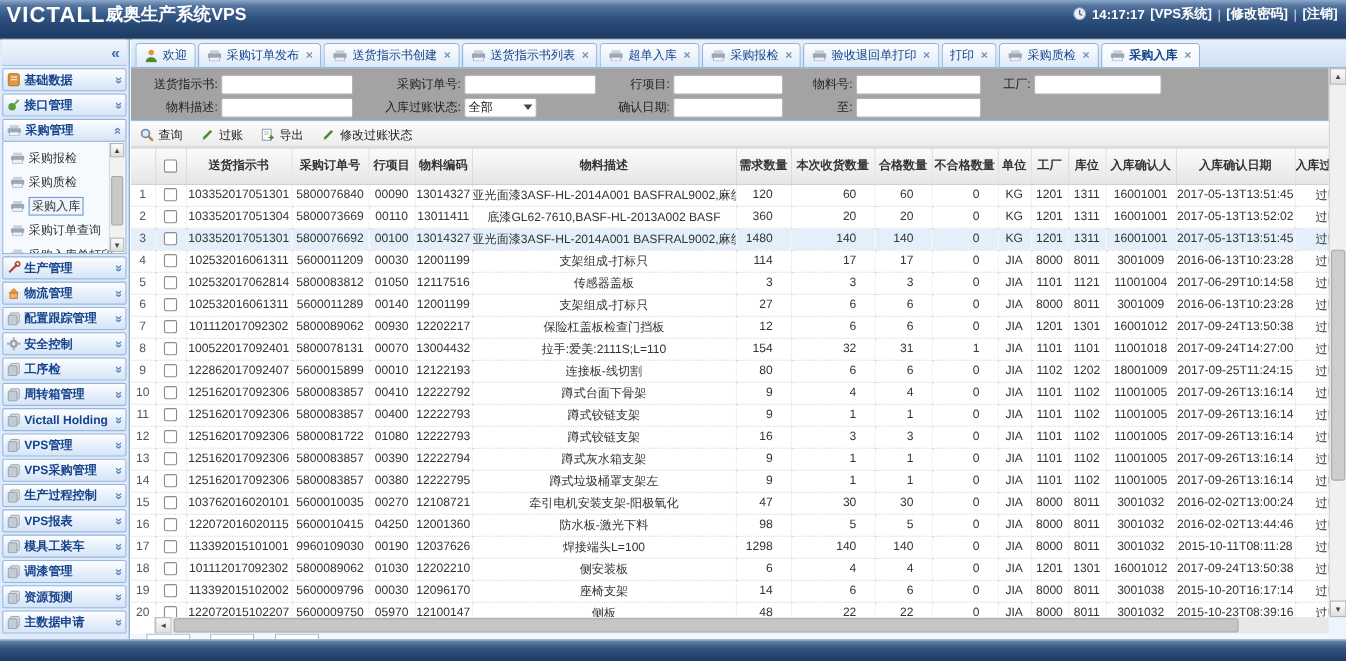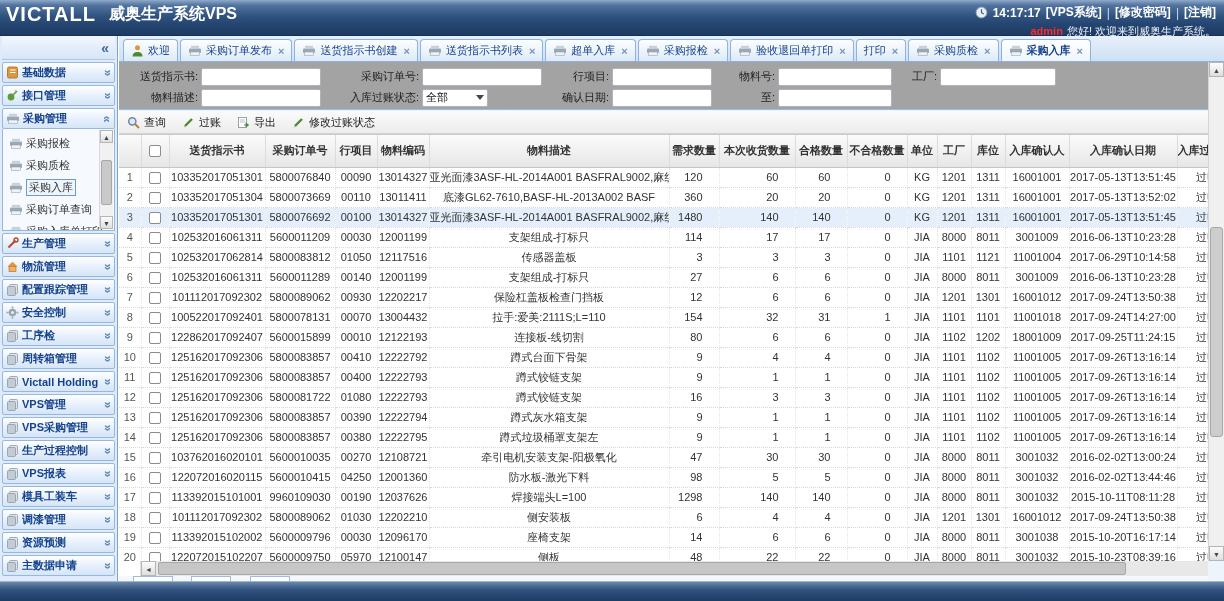--- a/index.html
+++ b/index.html
@@ -4,21 +4,21 @@
 <style>
   * { margin:0; padding:0; box-sizing:border-box; }
   html,body { width:1224px; height:601px; overflow:hidden; font-family:"Liberation Sans","DejaVu Sans",sans-serif; background:#fff; position:relative; }
 
   
   #header { position:absolute; left:0; top:0; width:1224px; height:36px;
     background:linear-gradient(180deg,#8fa9c9 0%,#52749f 15%,#31537f 45%,#254571 70%,#1d3b63 100%);
     border-bottom:1px solid #163053; }
   .logo-wrap { position:absolute; left:6px; top:3px; color:#fff; white-space:nowrap; }
   .logo-main { font-size:20px; font-weight:bold; letter-spacing:1px; }
-  .logo-suffix { font-size:16px; font-weight:bold; position:relative; top:-2px;margin-left:13px; }
+  .logo-suffix { font-size:16px; font-weight:bold; position:relative; top:-2px; }
   .hdr-right { position:absolute; right:8px; top:4px; text-align:right; }
   .hdr-line1 { font-size:12px; font-weight:bold; color:#fff; display:flex; align-items:center; gap:5px; justify-content:flex-end; }
   .hdr-line1 a { color:#fff; text-decoration:none; }
   .hdr-sep { color:#cdd9ea; font-weight:normal; }
   .hdr-line2 { font-size:11px; color:#e8eef8; margin-top:3px; }
   .hdr-user { color:#ff2a2a; font-weight:bold; margin-right:4px; }
 
   
   #sidebar { position:absolute; left:0; top:36px; width:118px; bottom:20px;
     background:#dfeafa; border-right:1px solid #7fa1cc; padding:0 2px; }
@@ -125,23 +125,20 @@
             <circle cx="6.5" cy="6.5" r="5.4" fill="#e9eef5" stroke="#8fa5c2" stroke-width="1"></circle>
             <path d="M6.5 3.2v3.5l2.3 1.4" stroke="#41618c" stroke-width="1.2" fill="none"></path>
           </svg>
       </span>
       <span>14:17:17</span>
       <a href="#">[VPS系统]</a>
       <span class="hdr-sep">|</span>
       <a href="#">[修改密码]</a>
       <span class="hdr-sep">|</span>
       <a href="#">[注销]</a>
-    </div>
-    <div class="hdr-line2">
-      <span class="hdr-user">admin</span><span>您好! 欢迎来到威奥生产系统。</span>
     </div>
   </div>
 </div>
 
 <div id="sidebar">
   <div class="side-top">
     <span class="collapse-btn">«</span>
   </div>
   <div id="side-groups">
       <div class="side-group">

